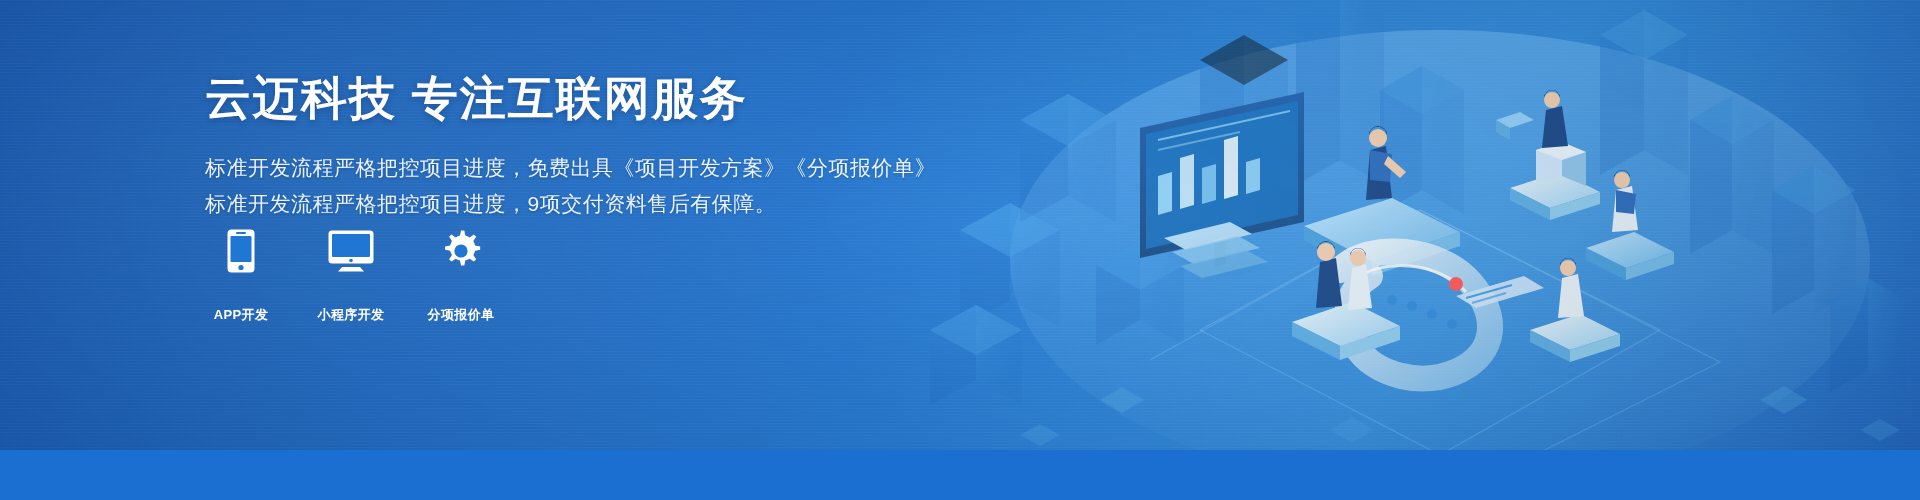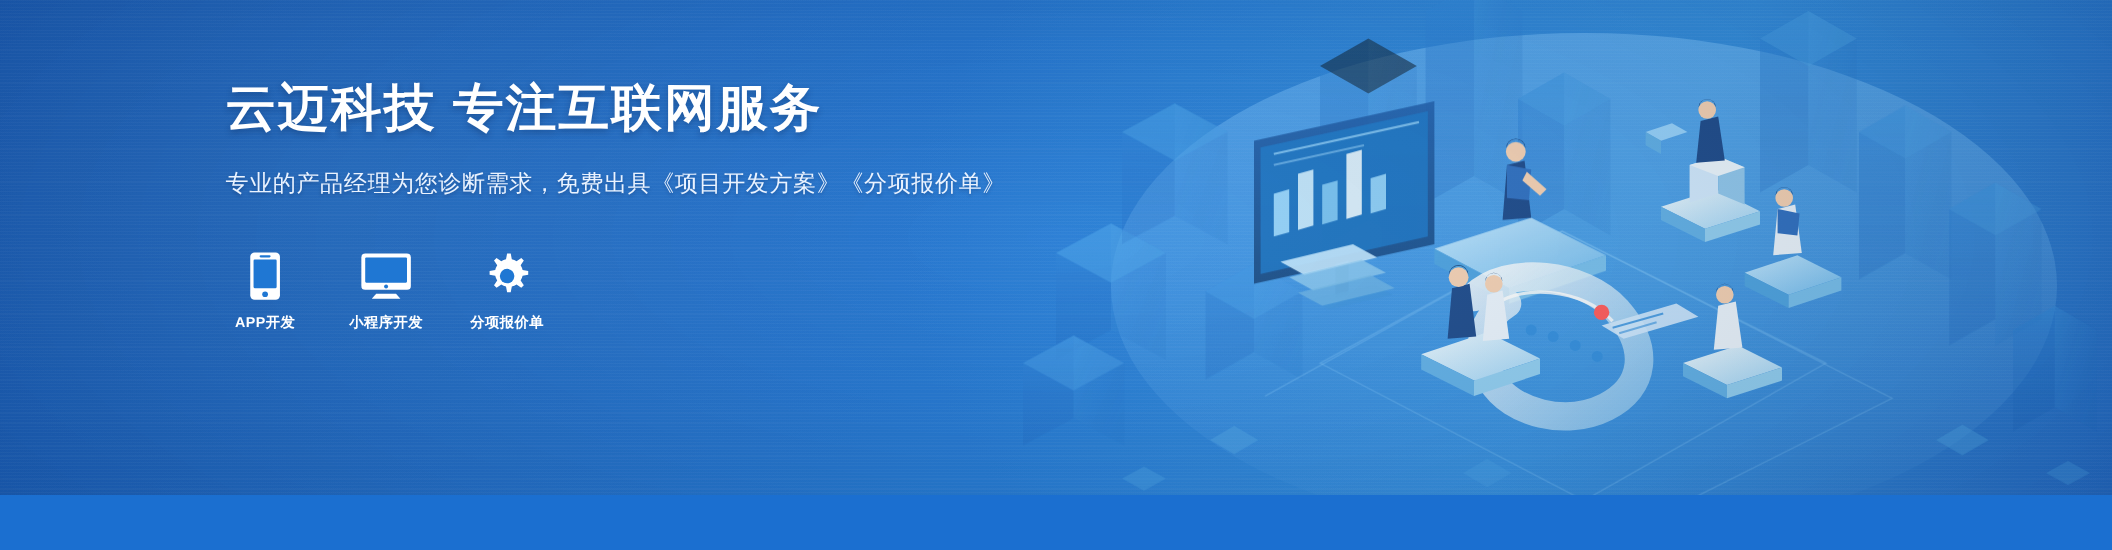--- a/index.html
+++ b/index.html
@@ -77,21 +77,21 @@
     align-items:center;
   }
   .svc-ico {
     height:46px;
     display:flex;
     align-items:center;
     justify-content:center;
   }
   .svc-ico svg { display:block; }
   .svc-label {
-    margin-top:10px;
+    margin-top:32px;
     font-size:13px;
     color:#ffffff;
     white-space:nowrap;
     letter-spacing:0.4px;
     font-weight:bold;
   }
 
   
   .art { position:absolute; right:0; top:0; width:1020px; height:500px; }
   .art svg { display:block; }
@@ -308,21 +308,22 @@
         <path d="M596 120 L596 132 L610 140 L610 128 Z" fill="#5fb0e8" opacity="0.85"></path>
       </g>
     </svg>
   </div>
 
   <div class="vig"></div>
 
   <div class="copy">
     <h1 class="headline">云迈科技 专注互联网服务</h1>
     <div class="sub">
-      <p class="sub-line">专业的产品经理为您诊断需求，免费出具《项目开发方案》《分项报价单》</p>
+      <p class="sub-line">标准开发流程严格把控项目进度，免费出具《项目开发方案》《分项报价单》</p>
+      <p class="sub-line">标准开发流程严格把控项目进度，9项交付资料售后有保障。</p>
     </div>
   </div>
 
   <div class="services">
 
     <div class="svc">
       <div class="svc-ico">
         <svg width="28" height="44" viewBox="0 0 28 44" fill="#ffffff">
           <rect x="0.5" y="0.5" width="27" height="43" rx="4" ry="4"></rect>
           <rect x="3.5" y="7" width="21" height="26" rx="1" fill="#1f77d3"></rect>

